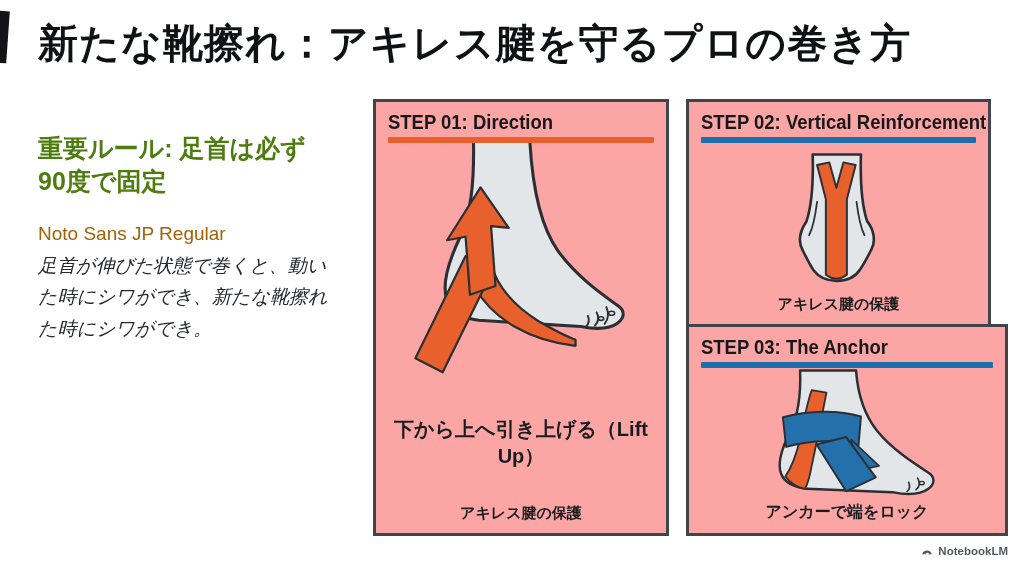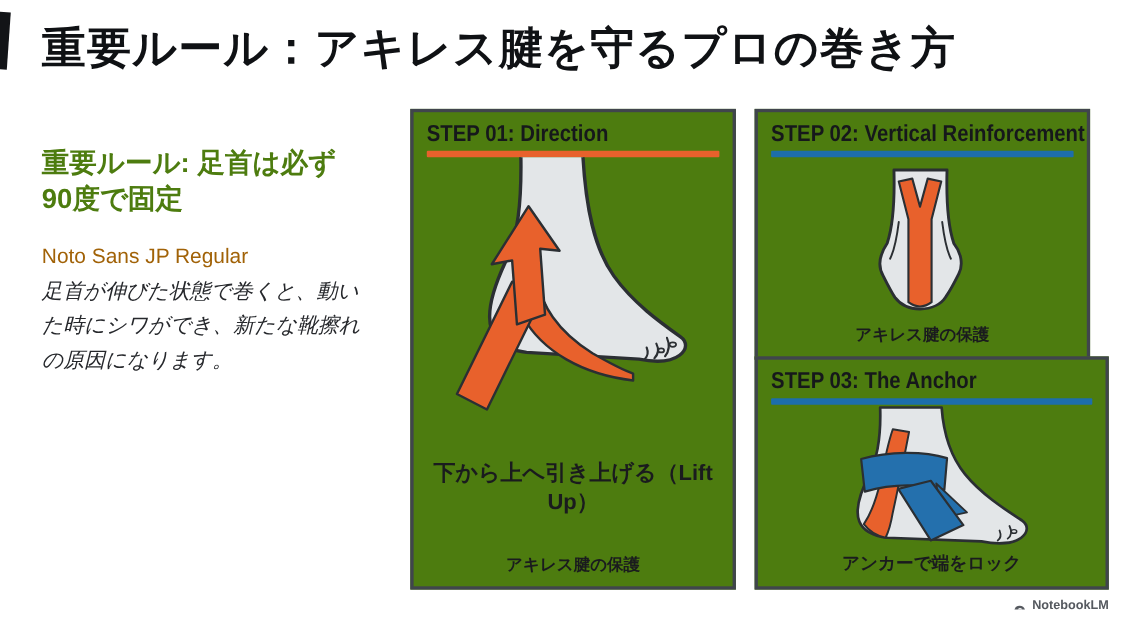--- a/index.html
+++ b/index.html
@@ -10,21 +10,21 @@
   }
   .edge-mark{ position:absolute; left:-3px; top:11px; width:11px; height:52px;
     background:#121417; transform:rotate(4deg); }
   .title{ position:absolute; left:38px; top:16px; font-size:40px; font-weight:900;
     color:#0f1114; letter-spacing:1px; white-space:nowrap; }
   .panel{ position:absolute; left:38px; top:132px; width:330px; }
   .panel-heading{ font-size:25px; font-weight:800; color:#4d7c0f; line-height:1.32; }
   .panel-note{ margin-top:20px; font-size:19px; color:#a16207; line-height:1.66; }
   .panel-body{ font-size:19px; color:#26282c; line-height:1.66;font-style:italic; }
 
-  .card{ position:absolute; background:#4d7c0f; border:3px solid #40454c;
+  .card{ position:absolute; background:#fca5a5; border:3px solid #40454c;
     display:flex; flex-direction:column; padding:8px 12px 6px; }
   .card1{ left:373px; top:99px;  width:296px; height:437px; }
   .card2{ left:686px; top:99px;  width:305px; height:228px; }
   .card3{ left:686px; top:324px; width:322px; height:212px; }
   .step-title{ font-size:21px; font-weight:800; color:#16181b; white-space:nowrap;
     transform:scaleX(.88); transform-origin:left center; }
   .rule{ height:6px; margin-top:3px; border-radius:1px; }
   .rule-orange{ background:#e8612c; }
   .rule-blue{ background:#1d6eab; }
   .illus{ flex:1; display:flex; align-items:center; justify-content:center; overflow:hidden; }
@@ -37,32 +37,32 @@
   .watermark{ position:absolute; right:16px; bottom:5px; display:flex;
     align-items:center; gap:5px; color:#55595f; font-size:11.5px; font-weight:700;justify-content:center; }
 </style>
 </head>
 <body>
 
 <div class="stage">
 
   <div class="edge-mark"></div>
 
-  <h1 class="title">重要ルール：アキレス腱を守るプロの巻き方</h1>
+  <h1 class="title">新たな靴擦れ：アキレス腱を守るプロの巻き方</h1>
 
   <aside class="panel">
     <h2 class="panel-heading">
       <span>重要ルール: 足首は必ず</span><br>
       <span>90度で固定</span>
     </h2>
     <div class="panel-note">Noto Sans JP Regular</div>
     <div class="panel-body">
       <span>足首が伸びた状態で巻くと、動い</span><br>
       <span>た時にシワができ、新たな靴擦れ</span><br>
-      <span>の原因になります。</span>
+      <span>た時にシワができ。</span>
     </div>
   </aside>
 
   <section class="card card1">
     <div class="step-title">STEP 01: Direction</div>
     <div class="rule rule-orange"></div>
     <div class="illus">
       <svg width="264" height="272" viewBox="0 0 300 290">
 
         <path d="M 96 4 C 97 55 93 88 80 116 C 66 146 60 170 66 186 C 71 200 84 207 102 209

